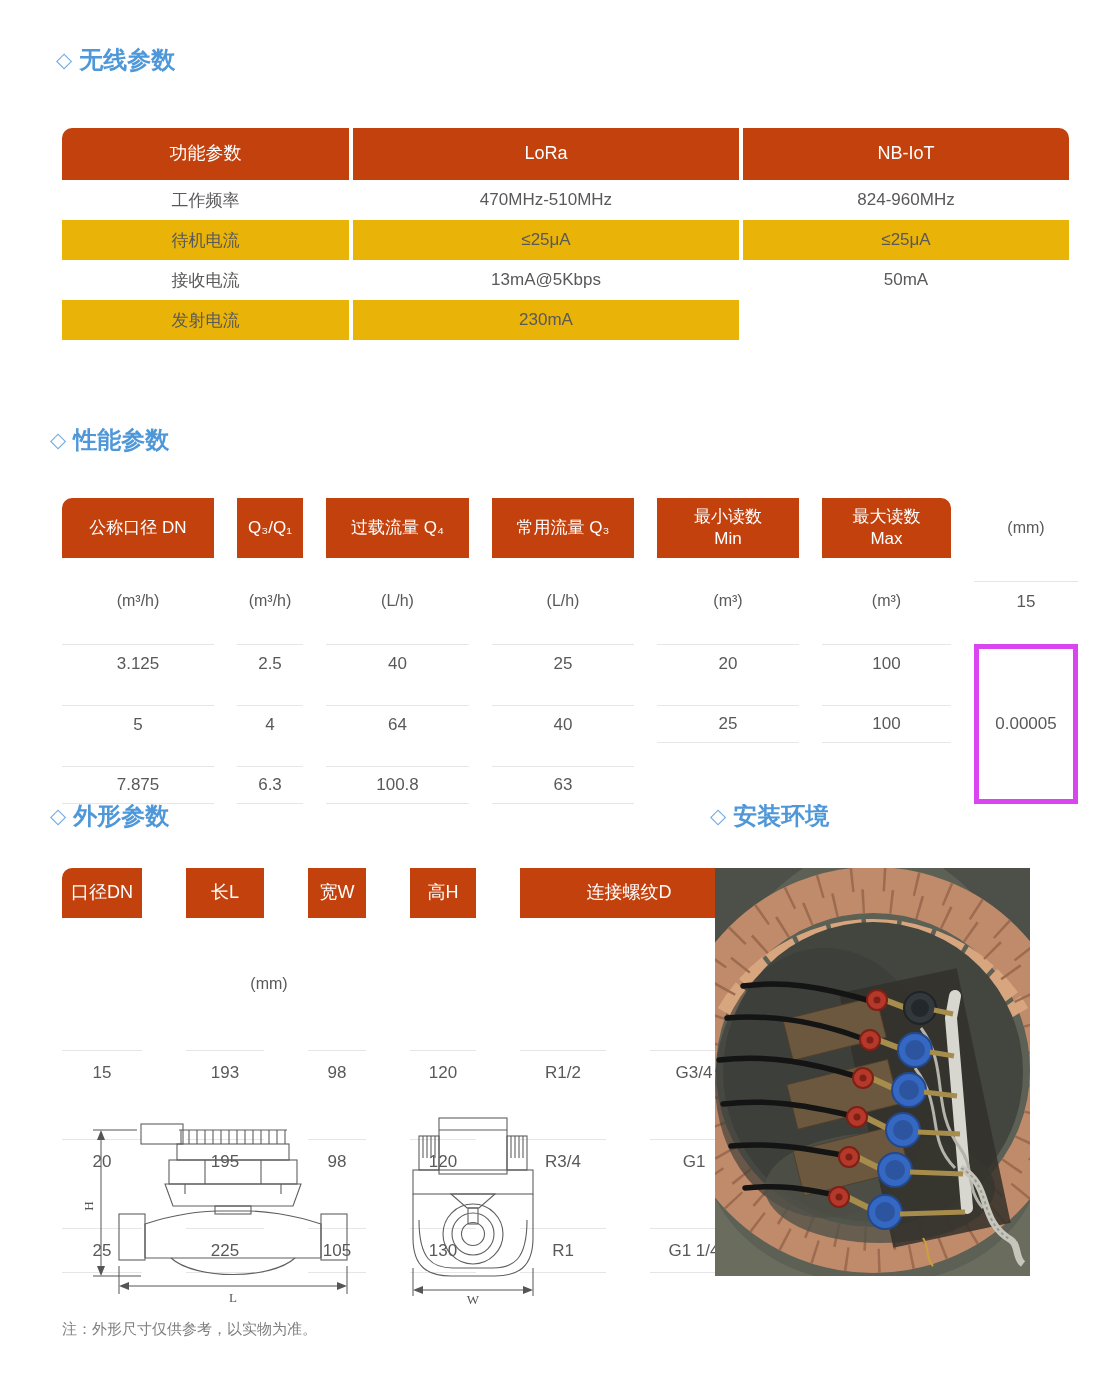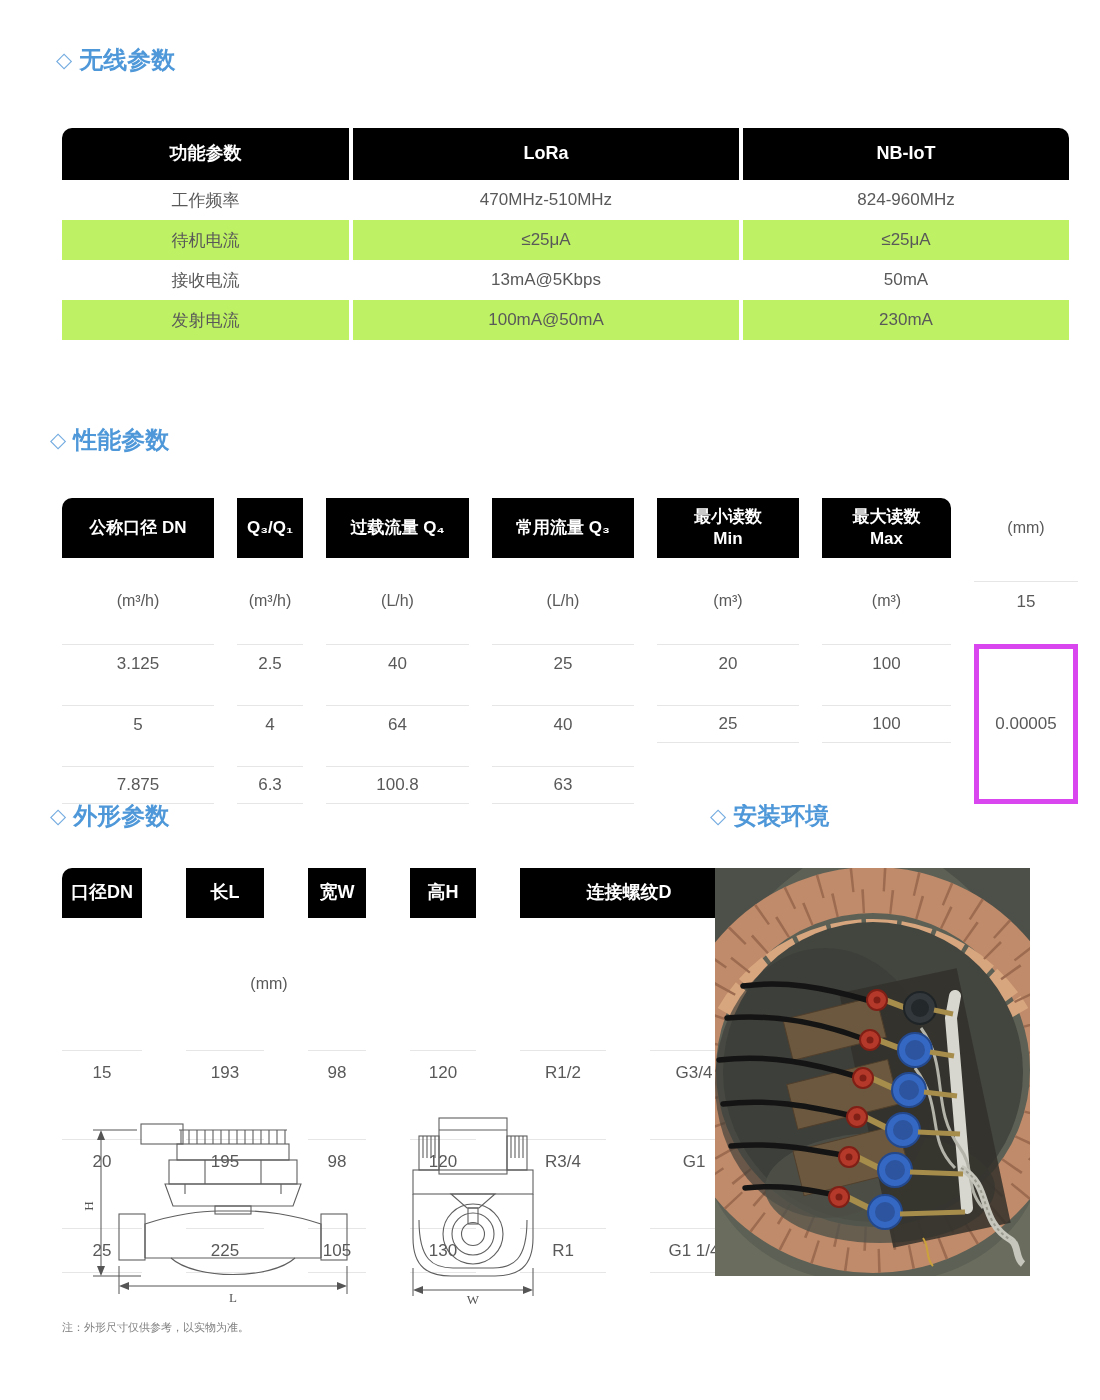--- a/index.html
+++ b/index.html
@@ -4,23 +4,23 @@
 <style>
   html,body{margin:0;padding:0;background:#fff;}
   .page{position:relative;width:1100px;height:1400px;background:#ffffff;overflow:hidden;
         font-family:"Liberation Sans","DejaVu Sans",sans-serif;}
   .sec-title{position:absolute;display:flex;align-items:center;gap:7px;
              font-size:24px;font-weight:bold;color:#4E97D8;line-height:1;}
   .diamond{font-size:21px;font-weight:400;color:#74ACE0;line-height:1;transform:translateY(-1px);}
   .grid{position:absolute;display:grid;column-gap:4px;row-gap:0;background:#fff;}
   .cell{display:flex;align-items:center;justify-content:center;text-align:center;
         font-size:17px;color:#595959;background:#fff;}
-  .cell.hd{background:#000000;color:#ffffff;font-weight:bold;font-size:18px;
+  .cell.hd{background:#c2410c;color:#ffffff;font-weight:normal;font-size:18px;
            white-space:pre-line;line-height:1.3;}
-  .cell.alt{background:#bef264;}
+  .cell.alt{background:#eab308;}
   .cell.unit{font-size:16px;}
   .tl{border-top-left-radius:10px;}
   .tr{border-top-right-radius:10px;}
   .hl{border-top:1px solid #E6E6E6;}
   .hb{border-bottom:1px solid #E6E6E6;}
 
   #wireless-table{left:62px;top:128px;width:1007px;
     grid-template-columns:287px 386px 326px;
     grid-template-rows:52px repeat(4,40px);}
   #performance-table{left:62px;top:498px;width:1007px;
@@ -36,21 +36,21 @@
   .span-mm{grid-column:1/5;}
 
   #title-wireless{left:56px;top:48px;}
   #title-performance{left:50px;top:428px;}
   #title-dimensions{left:50px;top:804px;}
   #title-installation{left:710px;top:804px;}
 
   #side-view-drawing{position:absolute;left:85px;top:1108px;}
   #front-view-drawing{position:absolute;left:393px;top:1110px;}
   #installation-photo{position:absolute;left:715px;top:868px;}
-  .note{position:absolute;left:62px;top:1320px;font-size:11px;color:#7F7F7F;}
+  .note{position:absolute;left:62px;top:1320px;font-size:15px;color:#7F7F7F;}
   svg text{font-family:"Liberation Serif","DejaVu Serif",serif;font-size:13px;fill:#555;}
 </style>
 </head>
 <body>
 
 <div class="page">
 
   <div class="sec-title" id="title-wireless">
     <span class="diamond">◇</span>
     <span>无线参数</span>
@@ -79,21 +79,20 @@
 
     <div class="cell alt">待机电流</div>
     <div class="cell alt">≤25μA</div>
     <div class="cell alt">≤25μA</div>
 
     <div class="cell">接收电流</div>
     <div class="cell">13mA@5Kbps</div>
     <div class="cell">50mA</div>
 
     <div class="cell alt">发射电流</div>
-    <div class="cell alt">100mA@50mA</div>
     <div class="cell alt">230mA</div>
   </div>
 
   <div class="grid" id="performance-table">
     <div class="cell hd tl">公称口径 DN</div>
     <div class="cell hd">Q₃/Q₁</div>
     <div class="cell hd">过载流量 Q₄</div>
     <div class="cell hd">常用流量 Q₃</div>
     <div class="cell hd">最小读数
 Min</div>

